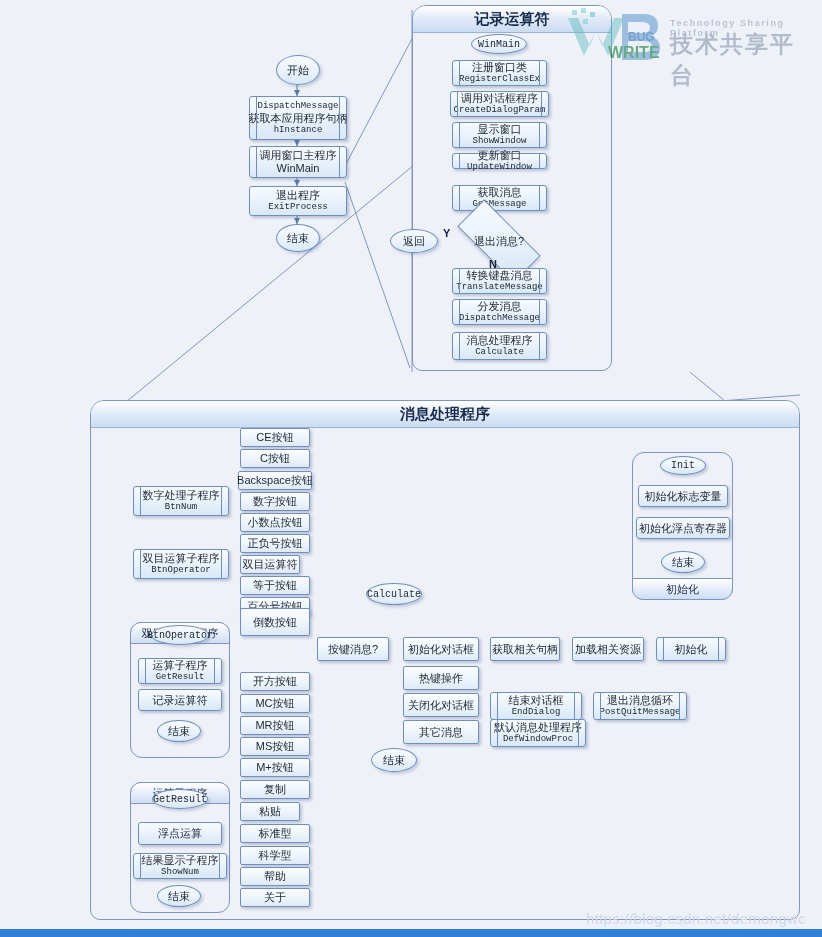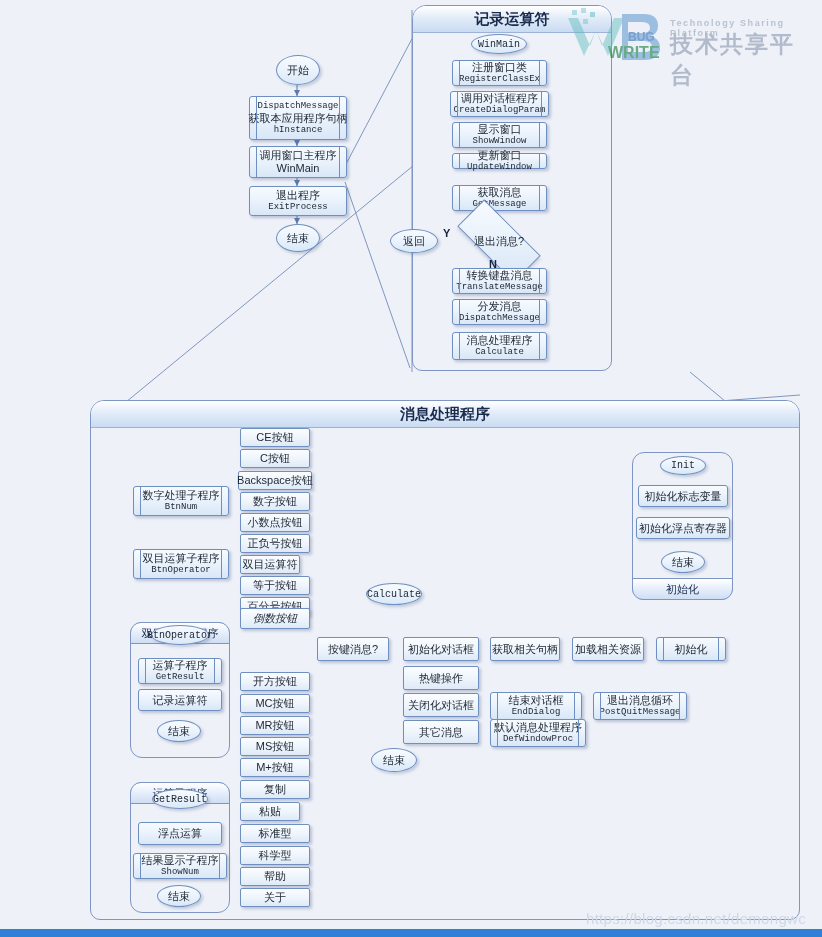--- a/index.html
+++ b/index.html
@@ -383,21 +383,21 @@
     </div>
   <div class="node flat" style="left:240px;top:555px;width:60px;height:19px;">
     <div class="cn">双目运算符</div>
     </div>
   <div class="node flat" style="left:240px;top:576px;width:70px;height:19px;">
     <div class="cn">等于按钮</div>
     </div>
   <div class="node flat" style="left:240px;top:597px;width:70px;height:19px;">
     <div class="cn">百分号按钮</div>
     </div>
-  <div class="node flat" style="left:240px;top:608px;width:70px;height:21px;font-style:italic;">
+  <div class="node flat" style="left:240px;top:608px;width:70px;height:28px;">
     <div class="cn">倒数按钮</div>
     </div>
 
   <div class="node flat" style="left:240px;top:672px;width:70px;height:19px;">
     <div class="cn">开方按钮</div>
     </div>
   <div class="node flat" style="left:240px;top:694px;width:70px;height:19px;">
     <div class="cn">MC按钮</div>
     </div>
   <div class="node flat" style="left:240px;top:716px;width:70px;height:19px;">

